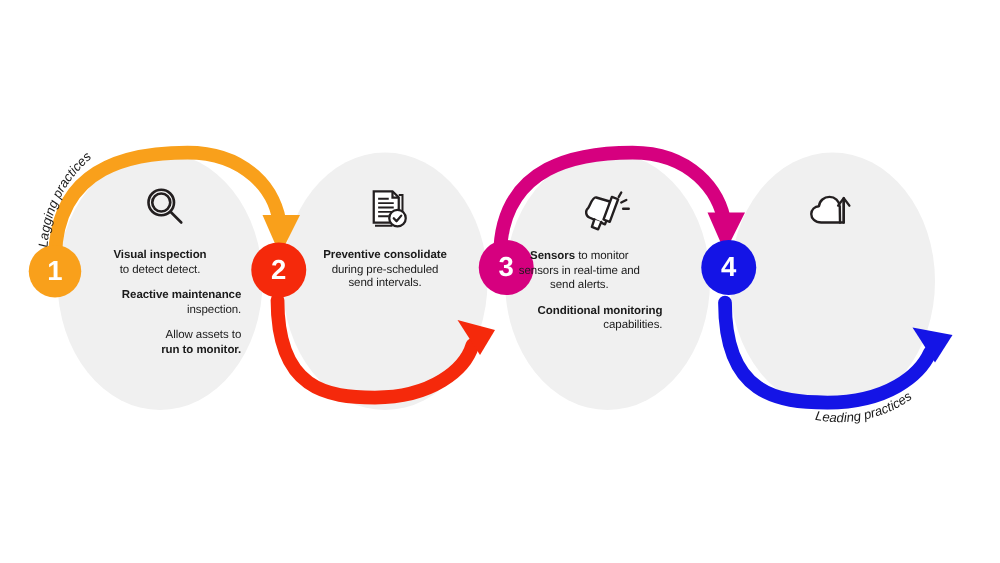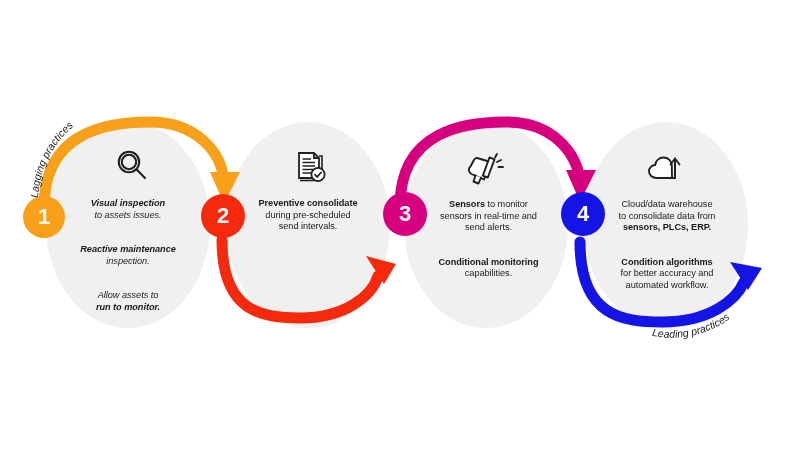--- a/index.html
+++ b/index.html
@@ -7,21 +7,21 @@
     width:800px;height:450px;overflow:hidden;background:#ffffff;
     font-family:"Liberation Sans","DejaVu Sans",sans-serif;
   }
   #stage{position:relative;width:800px;height:450px;}
   #svgroot{position:absolute;left:0;top:0;width:800px;height:450px;}
   .step-text{
     position:absolute;text-align:center;color:#1a1a1a;
     font-size:9.2px;line-height:11.6px;letter-spacing:-0.05px;
   }
   .step-text p{margin:0;}
-  .step-text p + p{margin-top:23px;}
+  .step-text p + p{margin-top:9px;text-align:right;}
   .b{font-weight:bold;}
   .numbadge{
     position:absolute;border-radius:50%;
     display:flex;align-items:center;justify-content:center;
     color:#ffffff;font-weight:bold;font-size:22px;line-height:1;
     padding-bottom:1px;box-sizing:border-box;
   }
   .icon{position:absolute;}
 </style>
 </head>
@@ -71,23 +71,23 @@
   <div class="numbadge" style="left:23px;top:196px;width:42px;height:42px;background:#f9a01b;">
     <span>1</span>
   </div>
   <div class="icon" style="left:112px;top:146px;">
     <svg width="40" height="40" viewBox="0 0 40 40" fill="none" stroke="#231f20" stroke-width="2.1">
       <circle cx="17" cy="16" r="10.2"></circle>
       <circle cx="17" cy="16" r="7.2"></circle>
       <line x1="24.6" y1="23.6" x2="33" y2="32" stroke-linecap="round"></line>
     </svg>
   </div>
-  <div class="step-text" style="left:63px;top:198px;width:130px;font-style:italic;">
+  <div class="step-text" style="left:63px;top:198px;width:130px;">
     <p><span class="b">Visual inspection</span><br>
-       <span>to assets issues.</span></p>
+       <span>to detect detect.</span></p>
     <p><span class="b">Reactive maintenance</span><br>
        <span>inspection.</span></p>
     <p><span>Allow assets to</span><br>
        <span class="b">run to monitor.</span></p>
   </div>
 
   <div class="numbadge" style="left:201px;top:194px;width:44px;height:44px;background:#f5290b;">
     <span>2</span>
   </div>
   <div class="icon" style="left:290px;top:147px;">
@@ -117,43 +117,35 @@
   <div class="icon" style="left:464px;top:148px;">
     <svg width="42" height="40" viewBox="0 0 42 40" fill="none" stroke="#231f20" stroke-width="1.9" stroke-linejoin="round" stroke-linecap="round">
       <path d="M6.5 18.5 C4 20.5 4.5 24.5 7.5 26 L20 31.5 L26.5 14 L13 10 C10 9.2 8 16.5 6.5 18.5 Z" fill="#fff"></path>
       <path d="M25.5 9.5 L30.5 11.4 L23.8 29.5 L18.8 27.6 Z" fill="#fff"></path>
       <path d="M11.5 27.5 L9.5 33.5 L14.5 35.5 L17 29.5" fill="#fff"></path>
       <line x1="33" y1="14" x2="37" y2="12"></line>
       <line x1="34.5" y1="19" x2="39" y2="19"></line>
       <line x1="31" y1="9.5" x2="33" y2="6"></line>
     </svg>
   </div>
-  <div class="step-text" style="left:422px;top:199px;width:133px;">
+  <div class="step-text" style="left:397px;top:199px;width:133px;">
     <p><span class="b">Sensors</span>
        <span>to monitor</span><br>
        <span>sensors in real-time and</span><br>
        <span>send alerts.</span></p>
     <p><span class="b">Conditional monitoring</span><br>
        <span>capabilities.</span></p>
   </div>
 
   <div class="numbadge" style="left:561px;top:192px;width:44px;height:44px;background:#1414e6;">
     <span>4</span>
   </div>
   <div class="icon" style="left:644px;top:148px;">
     <svg width="44" height="40" viewBox="0 0 44 40" fill="none" stroke="#231f20" stroke-width="1.9" stroke-linejoin="round" stroke-linecap="round">
       <path d="M13 30 C8 30 5 26.8 5 23.2 C5 19.8 7.8 17 11.2 17 C11.6 12.6 15.2 9.5 19.6 9.5
                C24 9.5 27.4 12.8 27.8 17 L28 30 Z" fill="#fff"></path>
       <polyline points="28,30 31,30 31,12"></polyline>
       <polyline points="26.5,16.5 31,10.5 35.5,16.5"></polyline>
       <line x1="31" y1="10.5" x2="31" y2="30"></line>
     </svg>
   </div>
-  <div class="step-text" style="left:598px;top:199px;width:138px;">
-    <p><span>Cloud/data warehouse</span><br>
-       <span>to consolidate data from</span><br>
-       <span class="b">sensors, PLCs, ERP.</span></p>
-    <p><span class="b">Condition algorithms</span><br>
-       <span>for better accuracy and</span><br>
-       <span>automated workflow.</span></p>
-  </div>
 
 </div>
 
 </body></html>

